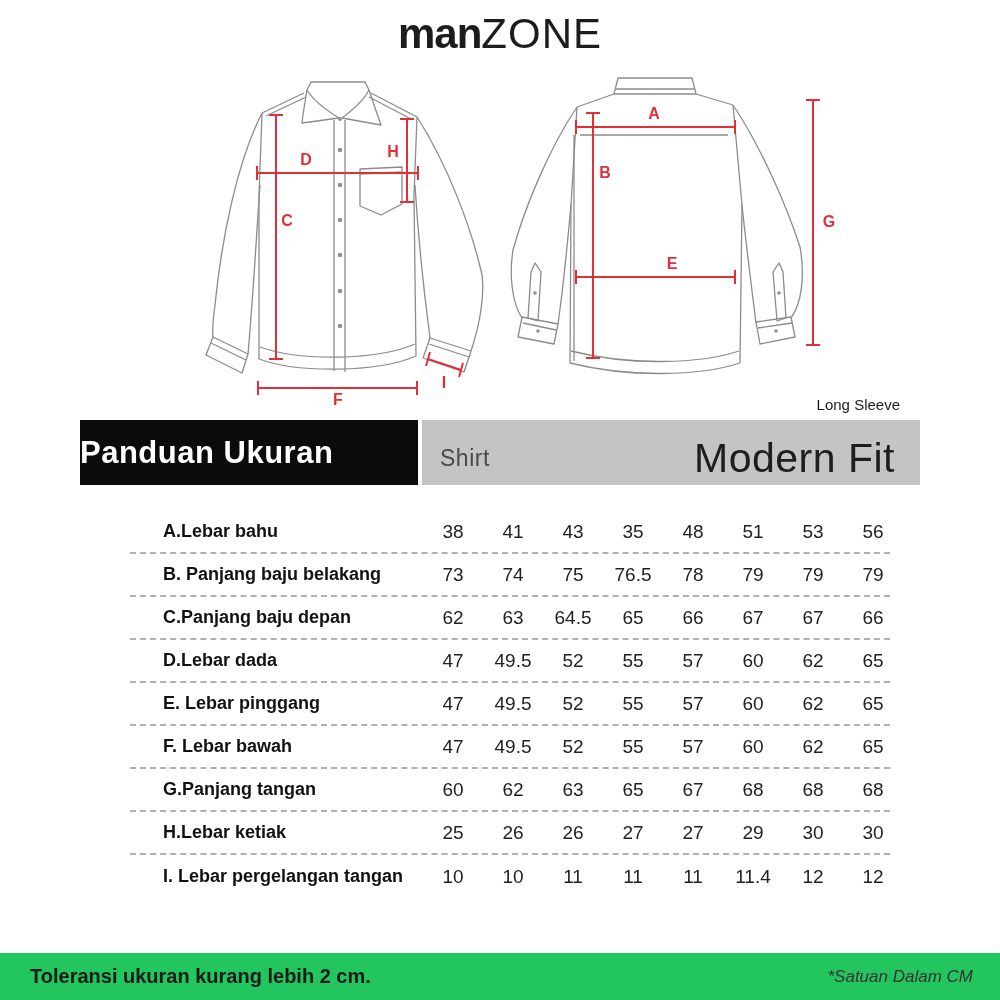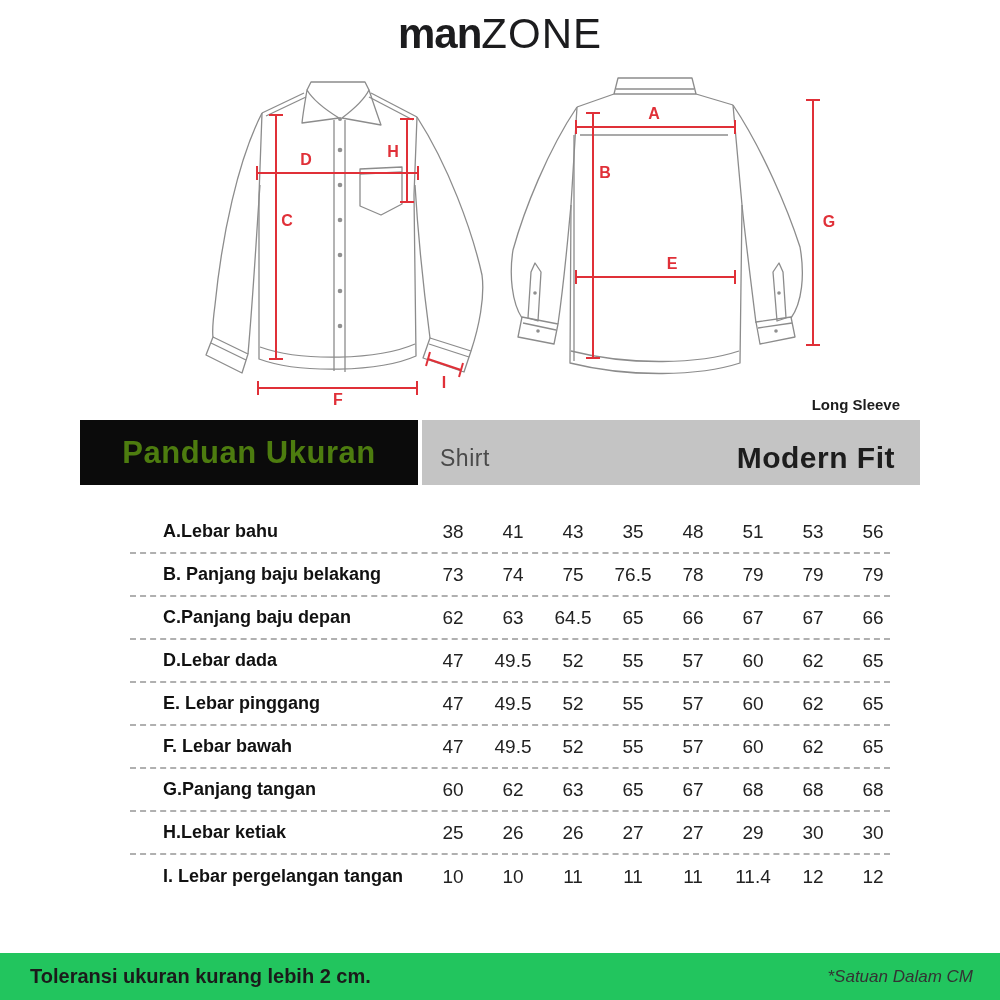--- a/index.html
+++ b/index.html
@@ -24,46 +24,46 @@
     white-space: nowrap;
   }
   .logo .bold { font-weight: 700; letter-spacing: -1px; }
   .logo .light { font-weight: 400; letter-spacing: 1px; margin-top: 12px; }
 
   
   .diagram-front { position: absolute; left: 180px; top: 75px; width: 320px; height: 330px; }
   .diagram-back  { position: absolute; left: 500px; top: 75px; width: 420px; height: 340px; }
   .sleeve-caption {
     position: absolute; top: 396px; right: 100px;
-    font-size: 15px; color: #1d1d1d; font-weight: 700;
+    font-size: 15px; color: #1d1d1d; font-weight: 400;
   }
   svg .outline { stroke: #8c8c8c; fill: none; stroke-width: 1.3; stroke-linejoin: round; }
   svg .meas { stroke: #E03038; stroke-width: 2; }
   svg .meas-label {
     fill: #E03038; font-family: "Liberation Sans", sans-serif;
     font-size: 16px; font-weight: 700; text-anchor: middle;
   }
   svg .btn { fill: #909090; stroke: none; }
 
   
   .titlebar-black {
     position: absolute; left: 80px; top: 420px; width: 338px; height: 65px;
-    background: #0b0b0b; color: #4d7c0f;
-    display: flex; align-items: center; justify-content: center;
+    background: #0b0b0b; color: #ffffff;
+    display: flex; align-items: center; 
     font-size: 31px; font-weight: 600; letter-spacing: 0.5px;
     white-space: nowrap;
   }
   .titlebar-gray {
     position: absolute; left: 422px; top: 420px; width: 498px; height: 65px;
     background: #c4c4c4;
     display: flex; align-items: center; justify-content: space-between;
     padding: 11px 25px 0 18px;
   }
   .titlebar-gray .category { font-size: 23px; font-weight: 400; color: #4a4a4a; letter-spacing: 0.5px; }
-  .titlebar-gray .fit { font-size: 30px; font-weight: 700; color: #1d1d1d; letter-spacing: 0.5px; }
+  .titlebar-gray .fit { font-size: 41px; font-weight: 400; color: #1d1d1d; letter-spacing: 0.5px; }
 
   
   .size-table { position: absolute; left: 130px; top: 511px; width: 760px; }
   .t-row { display: flex; align-items: center; height: 43px; }
   .t-row.t-head { height: 44px; }
   .t-row.dashed { border-bottom: 2px dashed #b0b0b0; }
   .t-label {
     width: 260px; flex: 0 0 260px;
     font-size: 18px; font-weight: 700; color: #111111;
     white-space: nowrap;

